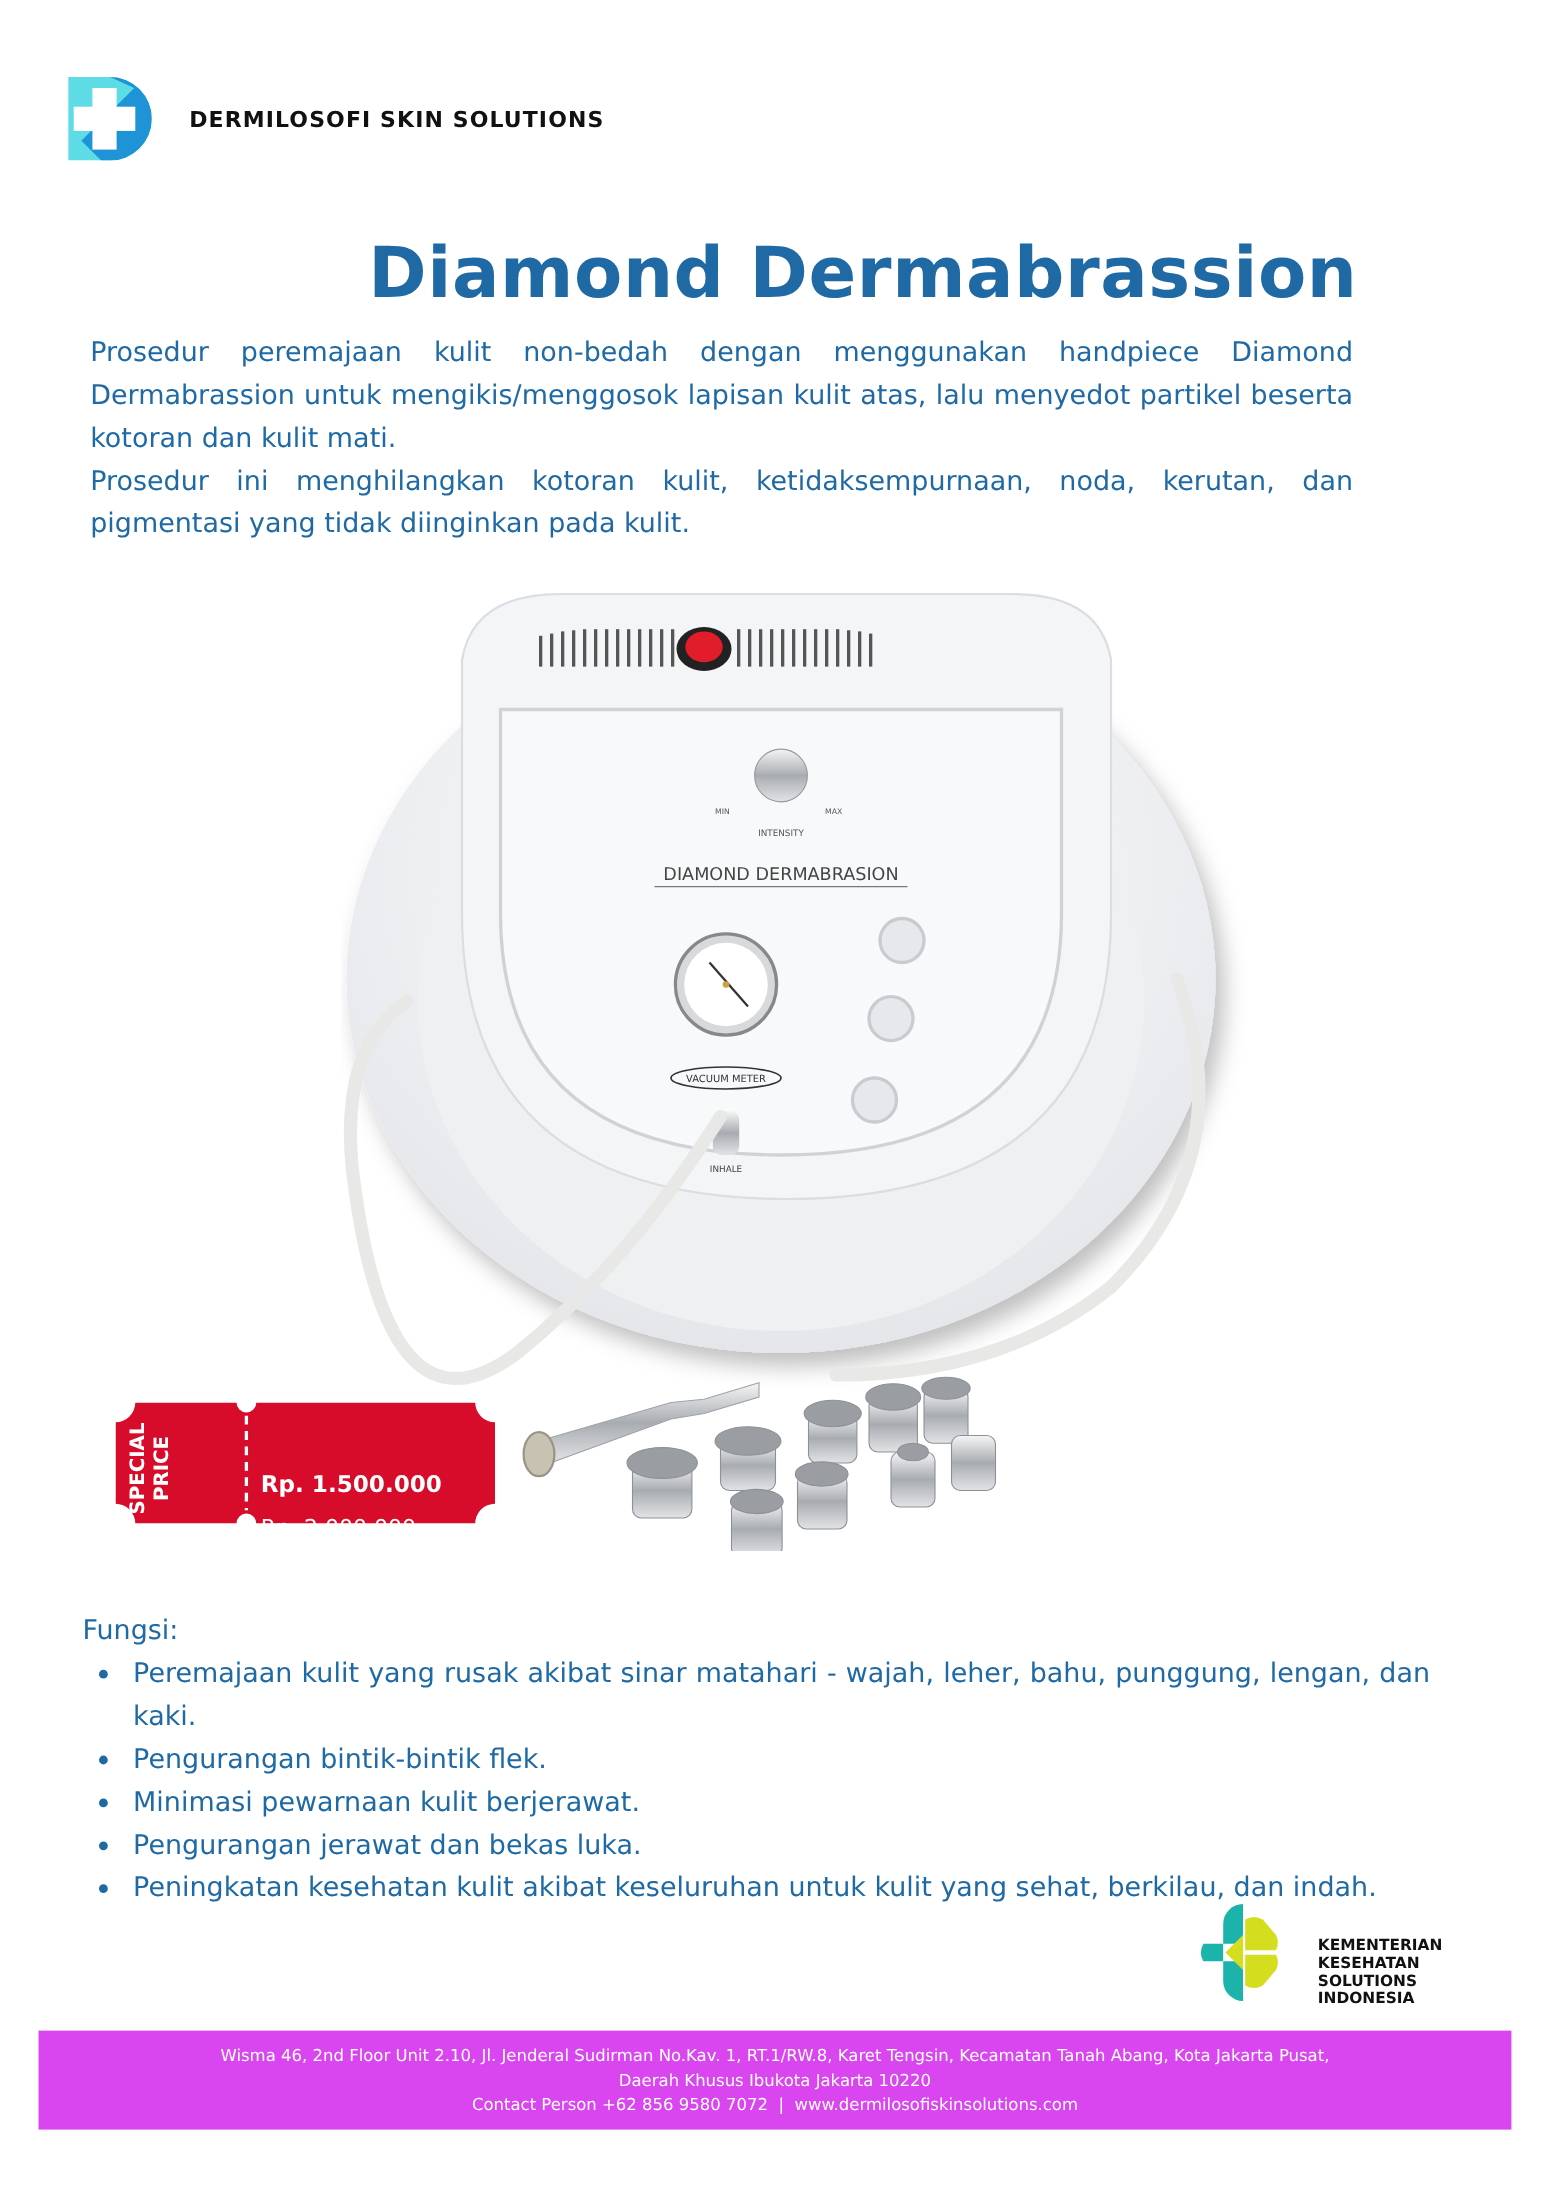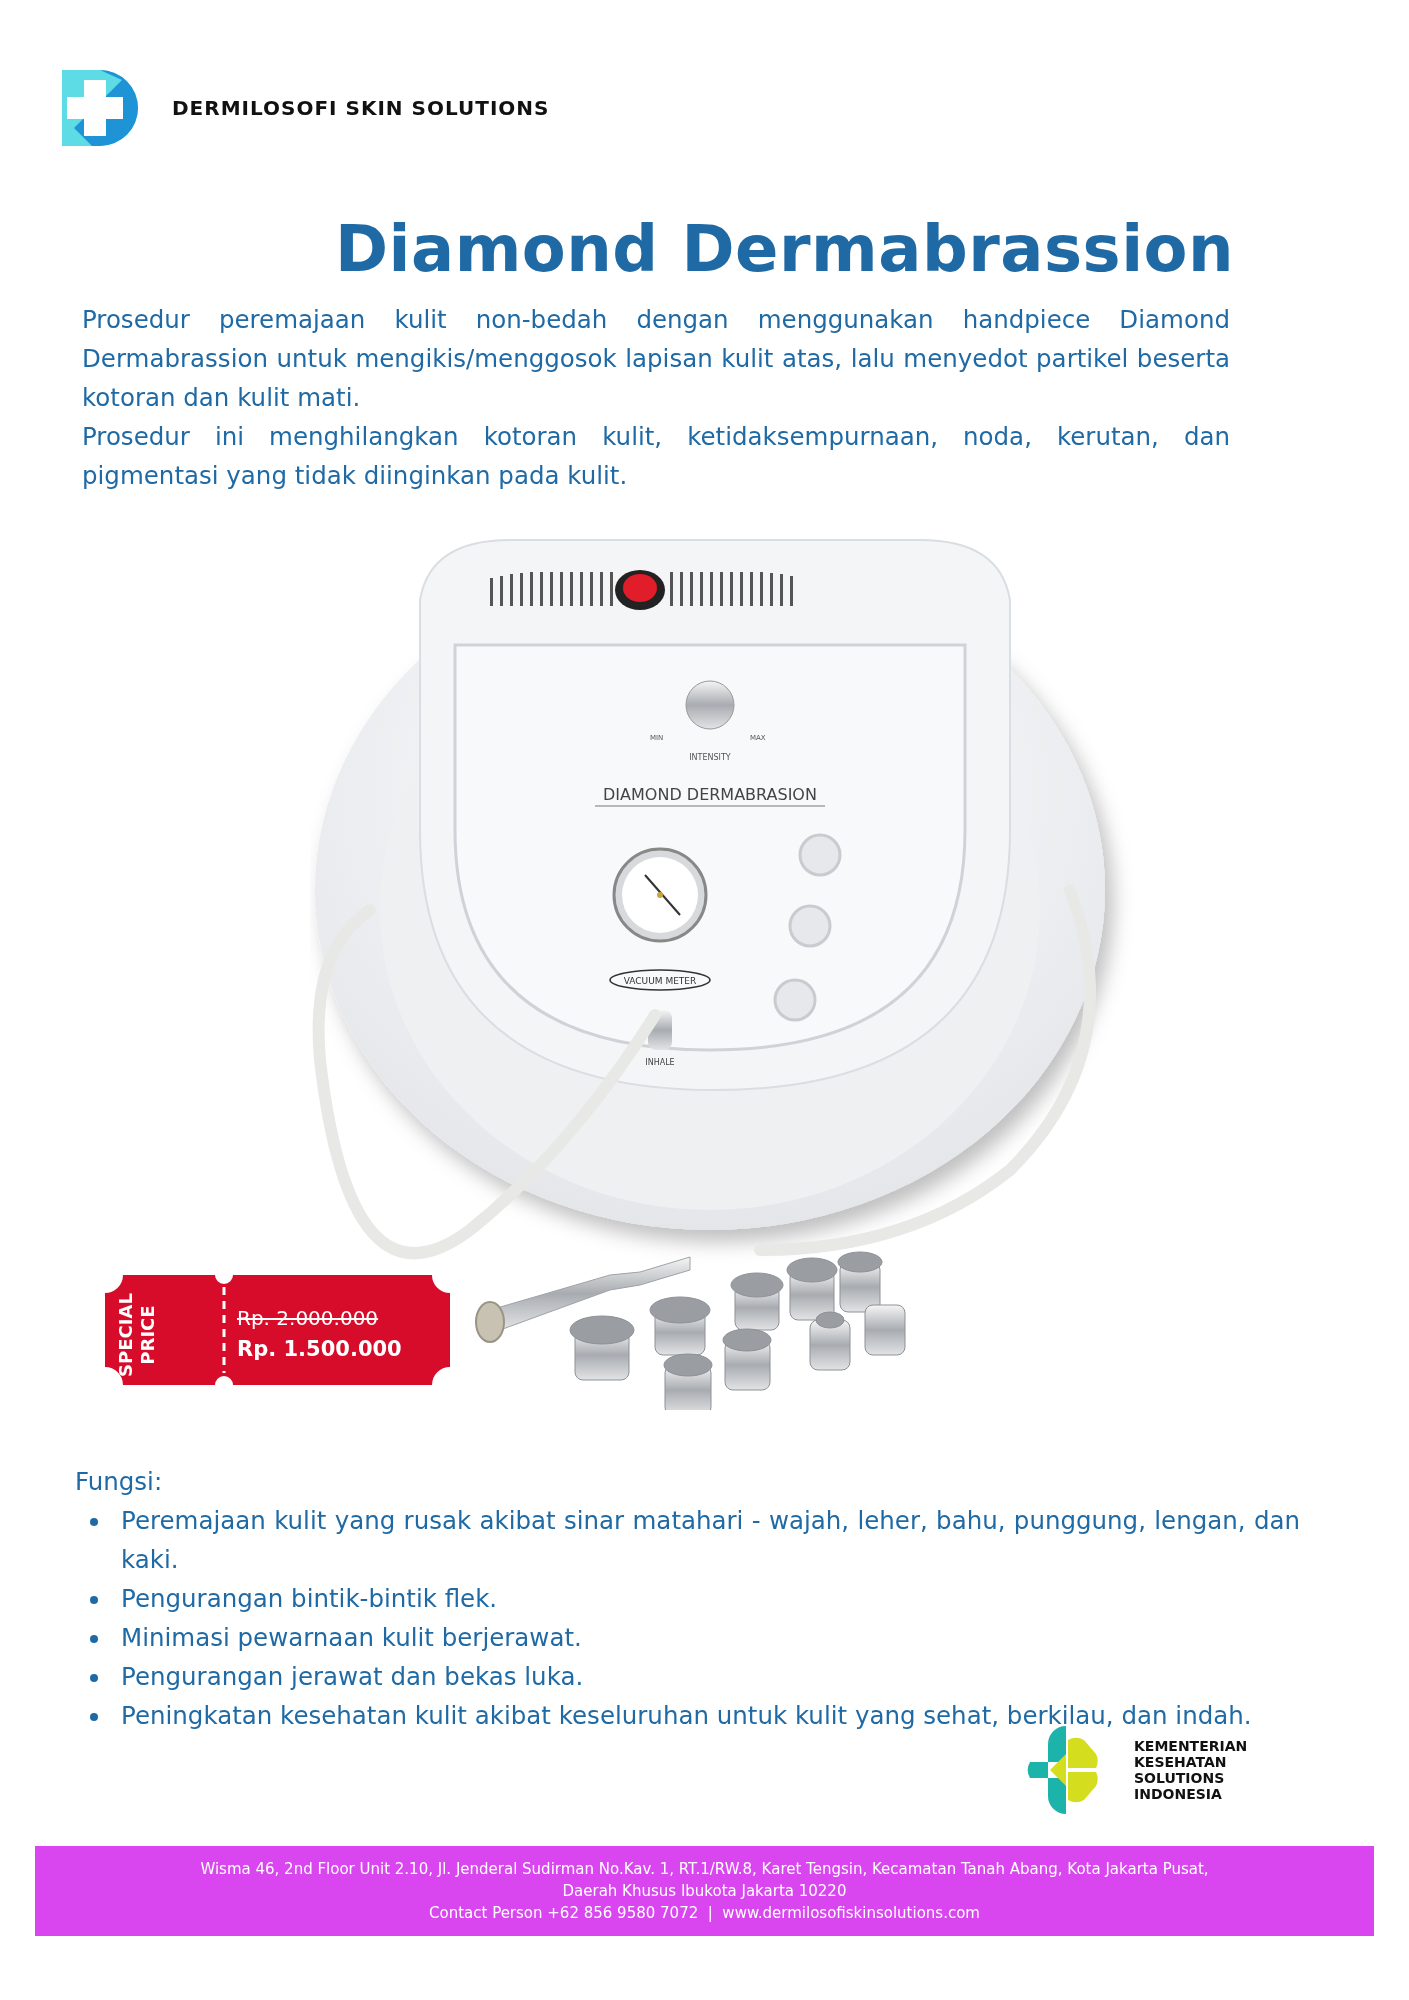--- a/index.html
+++ b/index.html
@@ -14,31 +14,31 @@
 
   .intro { position:absolute; left:82px; top:300px; width:1148px; color:#1F6AA5;
            font-family:"DejaVu Sans", sans-serif; font-size:24.5px; line-height:39px; text-align:justify; }
   .intro p { margin:0; }
 
   .product { position:absolute; left:310px; top:530px; width:830px; height:880px; }
 
   .ticket { position:absolute; left:105px; top:1275px; width:345px; height:110px; }
   .special-wrap { position:absolute; left:115px; top:1385px; transform:rotate(-90deg); transform-origin:0 0;
                   color:#fff; font-family:"DejaVu Sans", sans-serif; font-weight:bold; font-size:18px; line-height:22px; text-align:center; width:100px; }
-  .price-old { position:absolute; left:237px; top:1306px; color:#fff; font-family:"DejaVu Sans", sans-serif; font-size:20px; text-decoration:line-through; text-decoration-thickness:2px; }
+  .price-old { position:absolute; left:237px; top:1376px; color:#fff; font-family:"DejaVu Sans", sans-serif; font-size:20px; text-decoration:line-through; text-decoration-thickness:2px; }
   .price-new { position:absolute; left:237px; top:1337px; color:#fff; font-family:"DejaVu Sans", sans-serif; font-weight:bold; font-size:21px; }
 
   .fungsi { position:absolute; left:75px; top:1442px; width:1225px; color:#1F6AA5;
             font-family:"DejaVu Sans", sans-serif; font-size:24.5px; line-height:39px;margin-top:20px; }
   .fungsi-title { margin:0 0 0 0; }
   .fungsi ul { margin:0; padding-left:46px; list-style:none; }
   .fungsi li { position:relative; text-align:justify; }
   .fungsi li::before { content:""; position:absolute; left:-31px; top:17px; width:8px; height:8px; border-radius:50%; background:#1F6AA5; }
 
-  .kemenkes { position:absolute; left:1016px; top:1715px; height:110px; display:flex; align-items:center; }
+  .kemenkes { position:absolute; left:1080px; top:1715px; height:110px; display:flex; align-items:flex-end; }
   .kemenkes-text { margin-left:18px; font-family:"DejaVu Sans", sans-serif; font-weight:bold; font-size:14px; line-height:16px; color:#111; }
 
   .footer { position:absolute; left:35px; top:1846px; width:1339px; height:90px; background:#d946ef; color:#fff;
             font-family:"DejaVu Sans", sans-serif; font-size:15px; line-height:22px; text-align:center; padding-top:12px; box-sizing:border-box; }
   .footer div { white-space:nowrap; }
 </style>
 </head>
 <body>
 
 <div class="brand">

